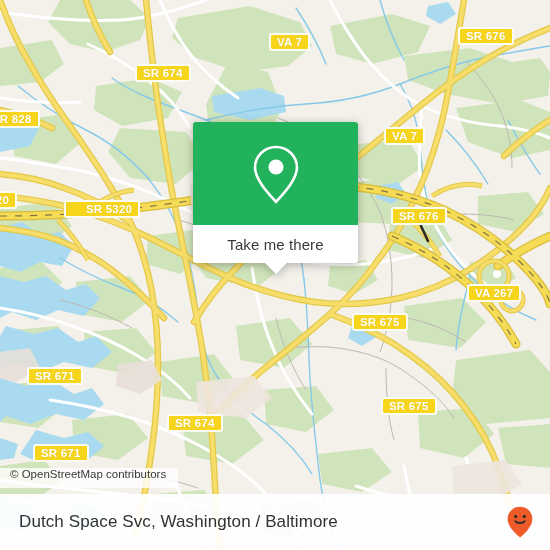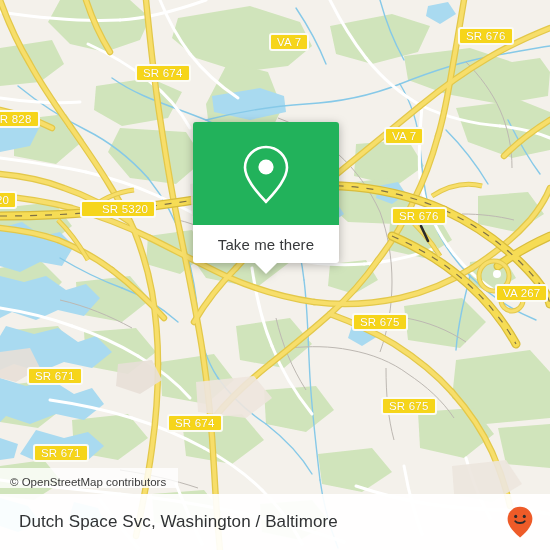--- a/index.html
+++ b/index.html
@@ -27,33 +27,33 @@
     position:absolute;
     display:flex;align-items:center;justify-content:center;
     height:18px;
     padding:0 6px;
     background:#F6D51A;
     border:2px solid #FBFBF5;
     border-radius:3px;
     box-sizing:border-box;
     color:#FFFFFF;
     font-size:11.5px;
-    font-weight:normal;
+    font-weight:bold;
     letter-spacing:.2px;
     white-space:nowrap;
     text-shadow:0 0 1px rgba(150,120,0,.35);
     z-index:30;
     text-align:right;
   }
 
   
   #callout{
     position:absolute;
     left:193px;top:122px;
-    width:146px;
+    width:165px;
     z-index:60;
     filter:drop-shadow(0 2px 5px rgba(0,0,0,.28));
   }
   #callout-top{
     height:103px;
     background:#22B25B;
     border-radius:3px 3px 0 0;
     display:flex;align-items:center;justify-content:center;
   }
   #callout-bottom{
@@ -76,21 +76,21 @@
     border-left:11px solid transparent;
     border-right:11px solid transparent;
     border-top:11px solid #FFFFFF;
   }
 
   
   #attrib{
     position:absolute;
     left:0;top:468px;
     height:20px;
-    display:flex;align-items:flex-end;
+    display:flex;align-items:flex-start;
     padding-left:10px;
     box-sizing:border-box;
     background:rgba(255,255,255,.80);
     font-size:11.5px;
     color:#3A3A3A;
     z-index:70;
     white-space:nowrap;
     padding-right:12px;
   }
 
@@ -400,23 +400,23 @@
         </g>
       </g>
     </svg>
 
     <div class="shield" style="left:458px;top:27px;">SR 676</div>
     <div class="shield" style="left:269px;top:33px;">VA 7</div>
     <div class="shield" style="left:135px;top:64px;">SR 674</div>
     <div class="shield" style="left:384px;top:127px;">VA 7</div>
     <div class="shield" style="left:-16px;top:110px;">SR 828</div>
     <div class="shield" style="left:-12px;top:191px;">20</div>
-    <div class="shield" style="left:80px;top:200px;padding-left:20px;">SR 5320</div>
+    <div class="shield" style="left:64px;top:200px;padding-left:20px;">SR 5320</div>
     <div class="shield" style="left:391px;top:207px;">SR 676</div>
-    <div class="shield" style="left:495px;top:284px;">VA 267</div>
+    <div class="shield" style="left:467px;top:284px;">VA 267</div>
     <div class="shield" style="left:352px;top:313px;">SR 675</div>
     <div class="shield" style="left:27px;top:367px;">SR 671</div>
     <div class="shield" style="left:381px;top:397px;">SR 675</div>
     <div class="shield" style="left:167px;top:414px;">SR 674</div>
     <div class="shield" style="left:33px;top:444px;">SR 671</div>
   </div>
 
   <div id="callout">
     <div id="callout-top">
       <svg width="56" height="64" viewBox="0 0 56 64">

